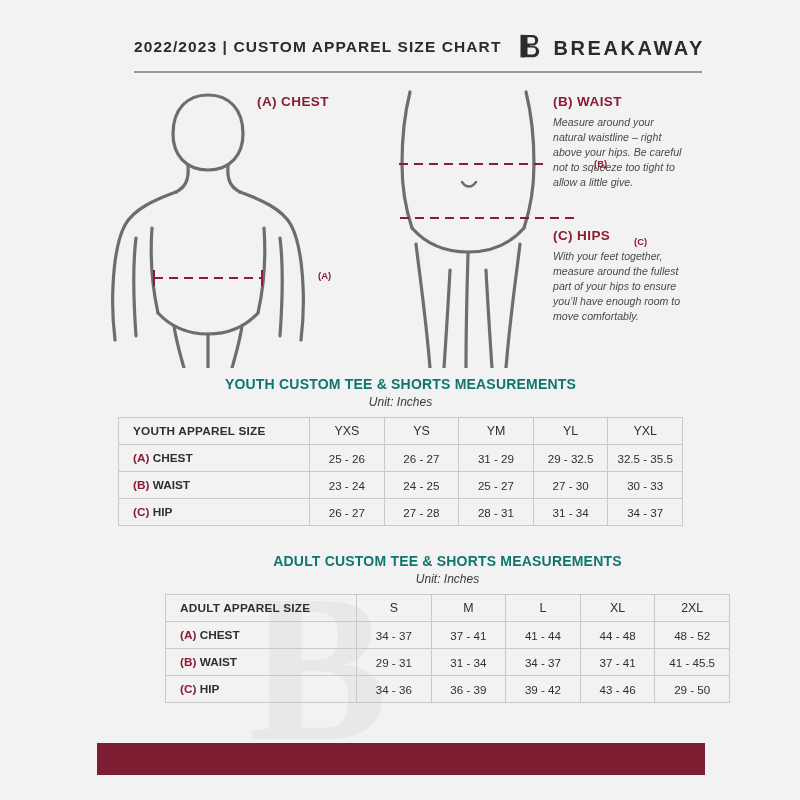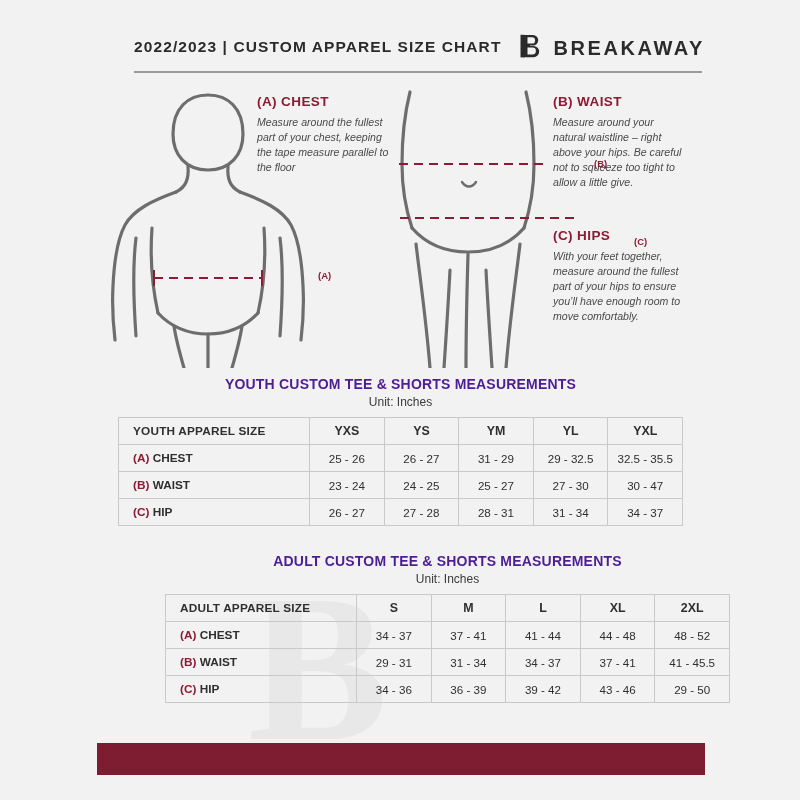--- a/index.html
+++ b/index.html
@@ -140,26 +140,27 @@
     left: 118px;
     width: 565px;
     z-index: 2;
   }
   .tb-youth { top: 368px; }
   .tb-adult { top: 545px; padding-left: 47px; }
   .tbl-title {
     text-align: center;
     font-size: 14px;
     font-weight: bold;
-    color: #4c1d95;
+    color: #0f766e;
     letter-spacing: 0.2px;
   }
   .tbl-unit {
     text-align: center;
     font-size: 12px;
+    font-style: italic;
     color: #3a3a3a;
     margin-top: 3px;
     margin-bottom: 8px;
   }
   table {
     border-collapse: collapse;
     width: 565px;
     table-layout: fixed;
   }
   th, td {
@@ -170,21 +171,21 @@
     text-align: center;
     padding: 0;
   }
   th.rowhead, td.rowhead {
     text-align: left;
     padding-left: 14px;
     font-weight: bold;
     width: 176px;
   }
   th {
-    font-weight: bold;
+    font-weight: normal;
     font-size: 12.4px;
   }
   th.rowhead {
     font-size: 11.8px;
     letter-spacing: 0.2px;
   }
   td.rowhead { font-size: 11.8px; }
   td.val { font-weight: normal; }
   .mk {
     color: #8c1b33;
@@ -288,21 +289,20 @@
           <line x1="290" y1="140" x2="468" y2="140"></line>
         </g>
       </svg>
 
       <span class="measure-tag tag-a">(A)</span>
       <span class="measure-tag tag-b">(B)</span>
       <span class="measure-tag tag-c">(C)</span>
 
       <div class="callout chest">
         <div class="callout-title">(A) CHEST</div>
-        <div class="callout-body">Measure around the fullest part of your chest, keeping the tape measure parallel to the floor</div>
       </div>
       <div class="callout waist">
         <div class="callout-title">(B) WAIST</div>
         <div class="callout-body">Measure around your natural waistline – right above your hips. Be careful not to squeeze too tight to allow a little give.</div>
       </div>
       <div class="callout hips">
         <div class="callout-title">(C) HIPS</div>
         <div class="callout-body">With your feet together, measure around the fullest part of your hips to ensure you’ll have enough room to move comfortably.</div>
       </div>
     </div>
@@ -327,21 +327,21 @@
           <td class="val">31 - 29</td>
           <td class="val">29 - 32.5</td>
           <td class="val">32.5 - 35.5</td>
         </tr>
         <tr>
           <td class="rowhead"><span class="mk">(B)</span> <span>WAIST</span></td>
           <td class="val">23 - 24</td>
           <td class="val">24 - 25</td>
           <td class="val">25 - 27</td>
           <td class="val">27 - 30</td>
-          <td class="val">30 - 47</td>
+          <td class="val">30 - 33</td>
         </tr>
         <tr>
           <td class="rowhead"><span class="mk">(C)</span> <span>HIP</span></td>
           <td class="val">26 - 27</td>
           <td class="val">27 - 28</td>
           <td class="val">28 - 31</td>
           <td class="val">31 - 34</td>
           <td class="val">34 - 37</td>
         </tr>
       </tbody>

